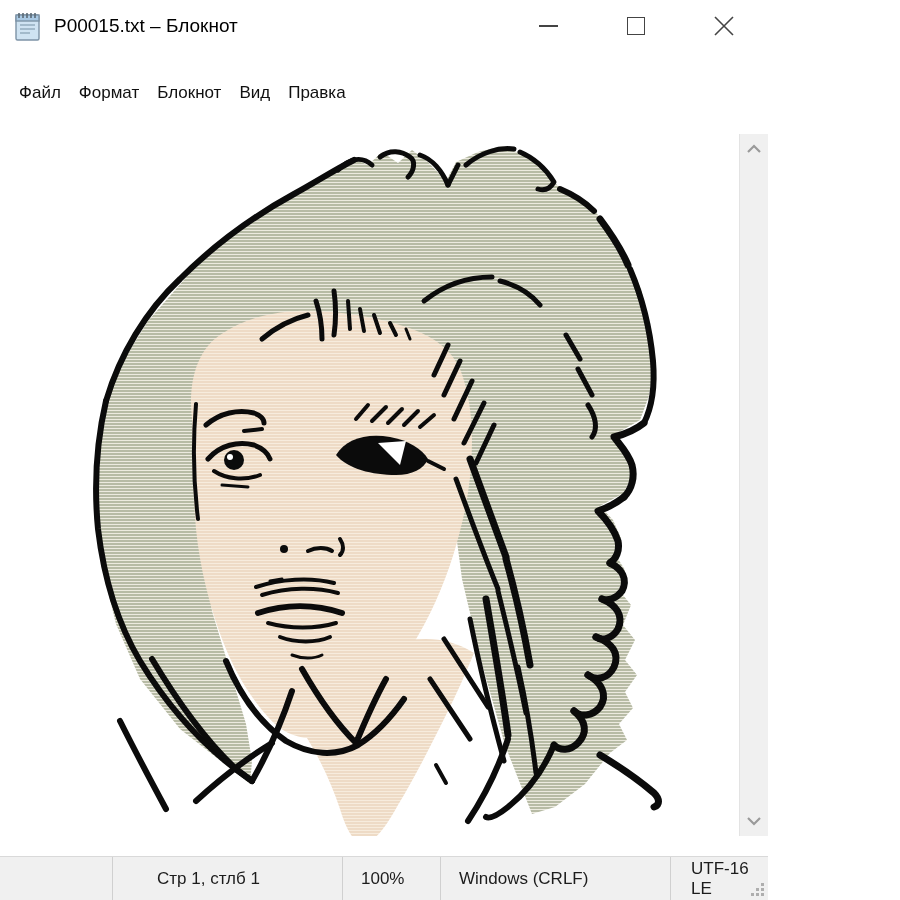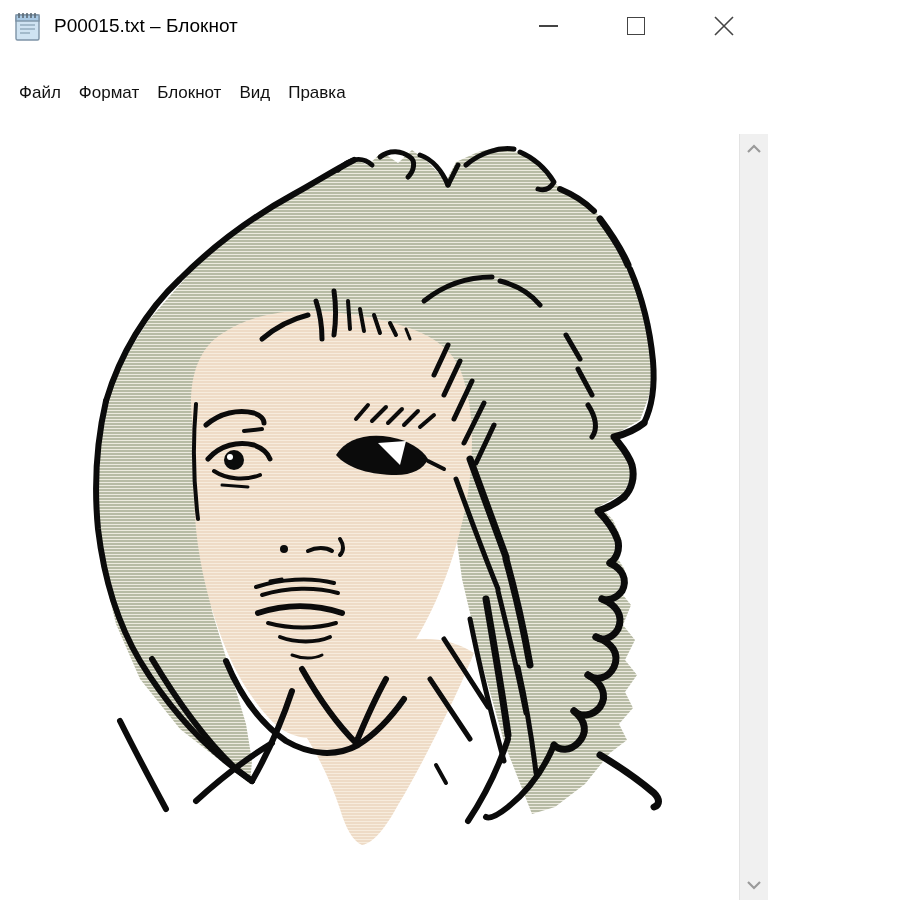--- a/index.html
+++ b/index.html
@@ -231,13 +231,30 @@
         </svg>
       </div>
       <div class="scroll-arrow">
         <svg width="16" height="10" viewBox="0 0 16 10">
           <path d="M2,2 L8,8 L14,2" fill="none" stroke-width="2.2" style="stroke:var(--scrollbar-arrow)"></path>
         </svg>
       </div>
     </div>
   </div>
 
+  <div class="statusbar">
+    <div class="sb-cell sb-spacer"></div>
+    <div class="sb-cell sb-cursor">Стр 1, стлб 1</div>
+    <div class="sb-cell sb-zoom">100%</div>
+    <div class="sb-cell sb-eol">Windows (CRLF)</div>
+    <div class="sb-cell sb-enc">UTF-16 LE</div>
+    <svg class="grip" width="18" height="18">
+      <g fill="#aeaeae">
+        <rect x="13" y="3" width="3" height="3"></rect>
+        <rect x="8" y="8" width="3" height="3"></rect>
+          <rect x="13" y="8" width="3" height="3"></rect>
+        <rect x="3" y="13" width="3" height="3"></rect>
+          <rect x="8" y="13" width="3" height="3"></rect>
+          <rect x="13" y="13" width="3" height="3"></rect>
+      </g>
+    </svg>
+  </div>
 </div>
 
 </body></html>

